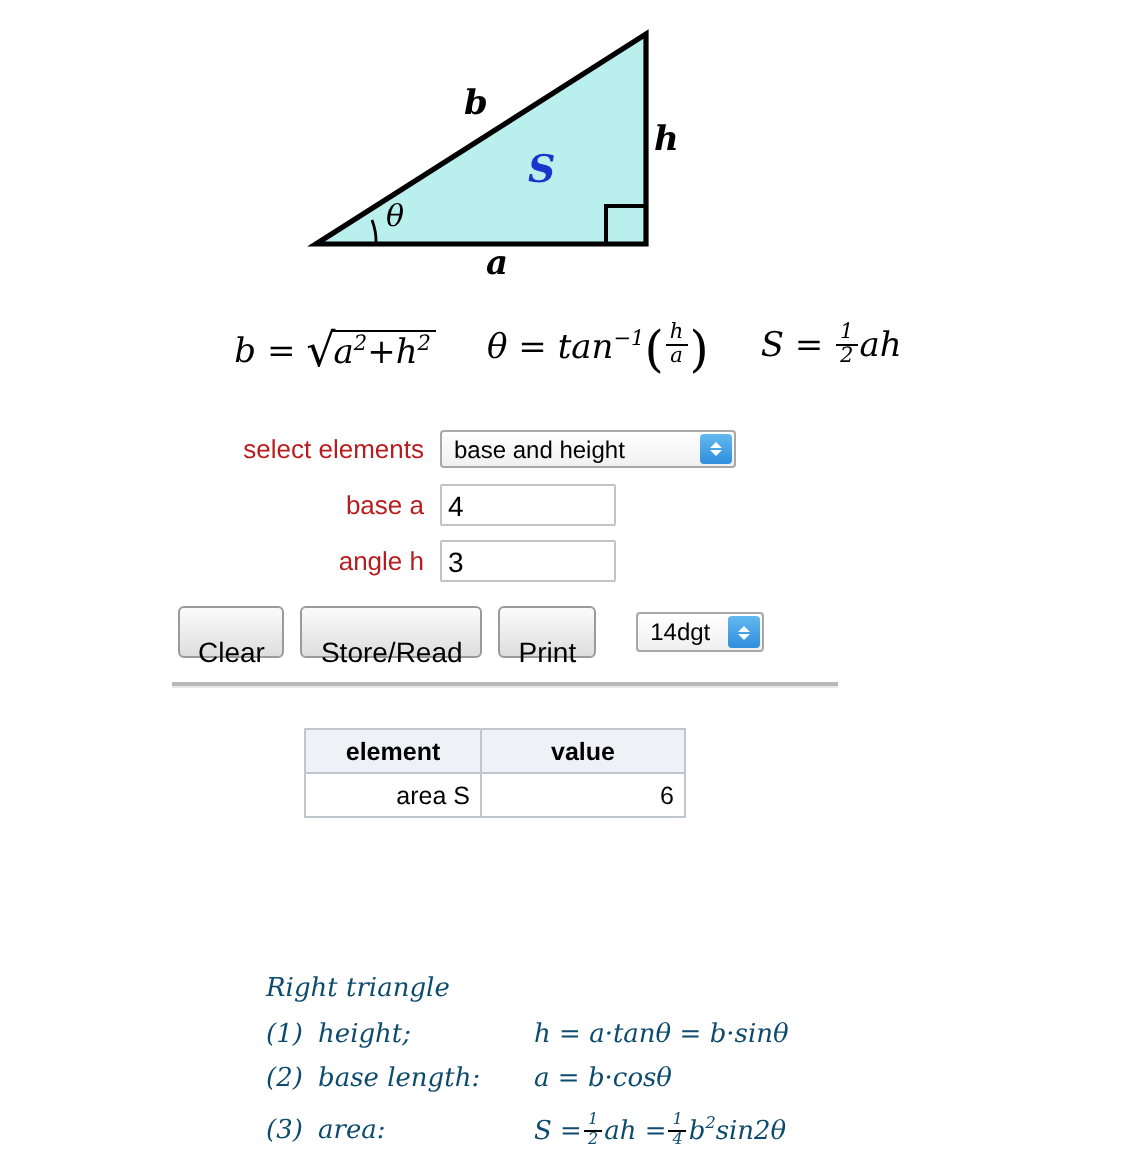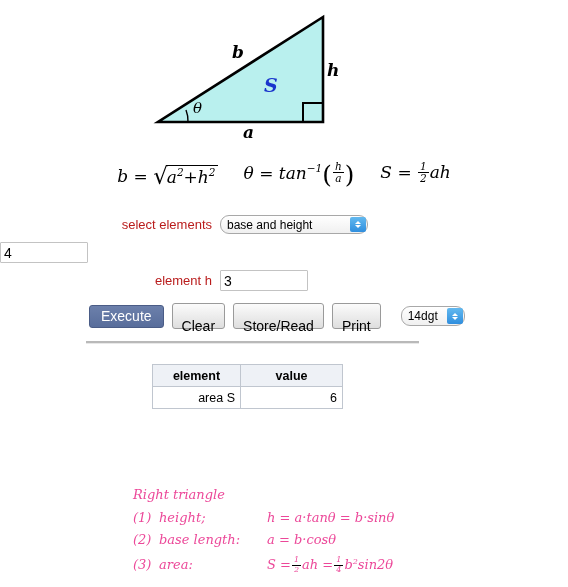--- a/index.html
+++ b/index.html
@@ -100,21 +100,21 @@
     text-align: right;
     padding-right: 8px;
     color: #b91c1c;
     font-size: 13px;
     font-family: "Liberation Sans", sans-serif;
   }
   .mac-select {
     position: relative;
     height: 19px;
     border: 1px solid #a8a8a8;
-    border-radius: 9px;
+    border-radius: 2px;
     background: linear-gradient(#ffffff, #f0f0f0);
     box-sizing: border-box;
     display: flex;
     align-items: center;
     font-size: 12px;
     color: #000;
     padding-left: 6px;
     padding-right: 22px;
     white-space: nowrap;
   }
@@ -225,21 +225,21 @@
   #result-table td.col-value   { text-align: right; }
 
   
   #notes {
     position: absolute;
     left: 133px;
     top: 484px;
     font-family: "DejaVu Serif", serif;
     font-style: italic;
     font-size: 13px;
-    color: #ec4899;
+    color: #0c4a6e;
     line-height: 22px;
   }
   #notes .note-title { margin-bottom: 1px; }
   .note-line { display: flex; align-items: baseline; }
   .note-idx  { width: 26px; flex: none; }
   .note-key  { width: 108px; flex: none; }
   .note-math { white-space: nowrap; }
 </style>
 </head>
 <body>
@@ -292,32 +292,32 @@
     <div class="mac-select" id="select-elements">
       <span>base and height</span>
       <span class="select-arrow-btn">
         <span class="arrow-up"></span>
         <span class="arrow-down"></span>
       </span>
     </div>
   </div>
 
   <div class="form-row">
+    <span class="form-label">base a</span>
     <input class="text-input" id="input-base" type="text" value="4" style="">
   </div>
 
   <div class="form-row">
-    <span class="form-label">element h</span>
+    <span class="form-label">angle h</span>
     <input class="text-input" id="input-height" type="text" value="3" style="">
   </div>
 
 </div>
 
 <div id="button-row">
-  <button class="btn" id="btn-execute">Execute</button>
   <button class="btn">Clear</button>
   <button class="btn">Store/Read</button>
   <button class="btn">Print</button>
   <div id="digits-wrap">
     <div class="mac-select" id="select-digits">
       <span>14dgt</span>
       <span class="select-arrow-btn">
         <span class="arrow-up"></span>
         <span class="arrow-down"></span>
       </span>

